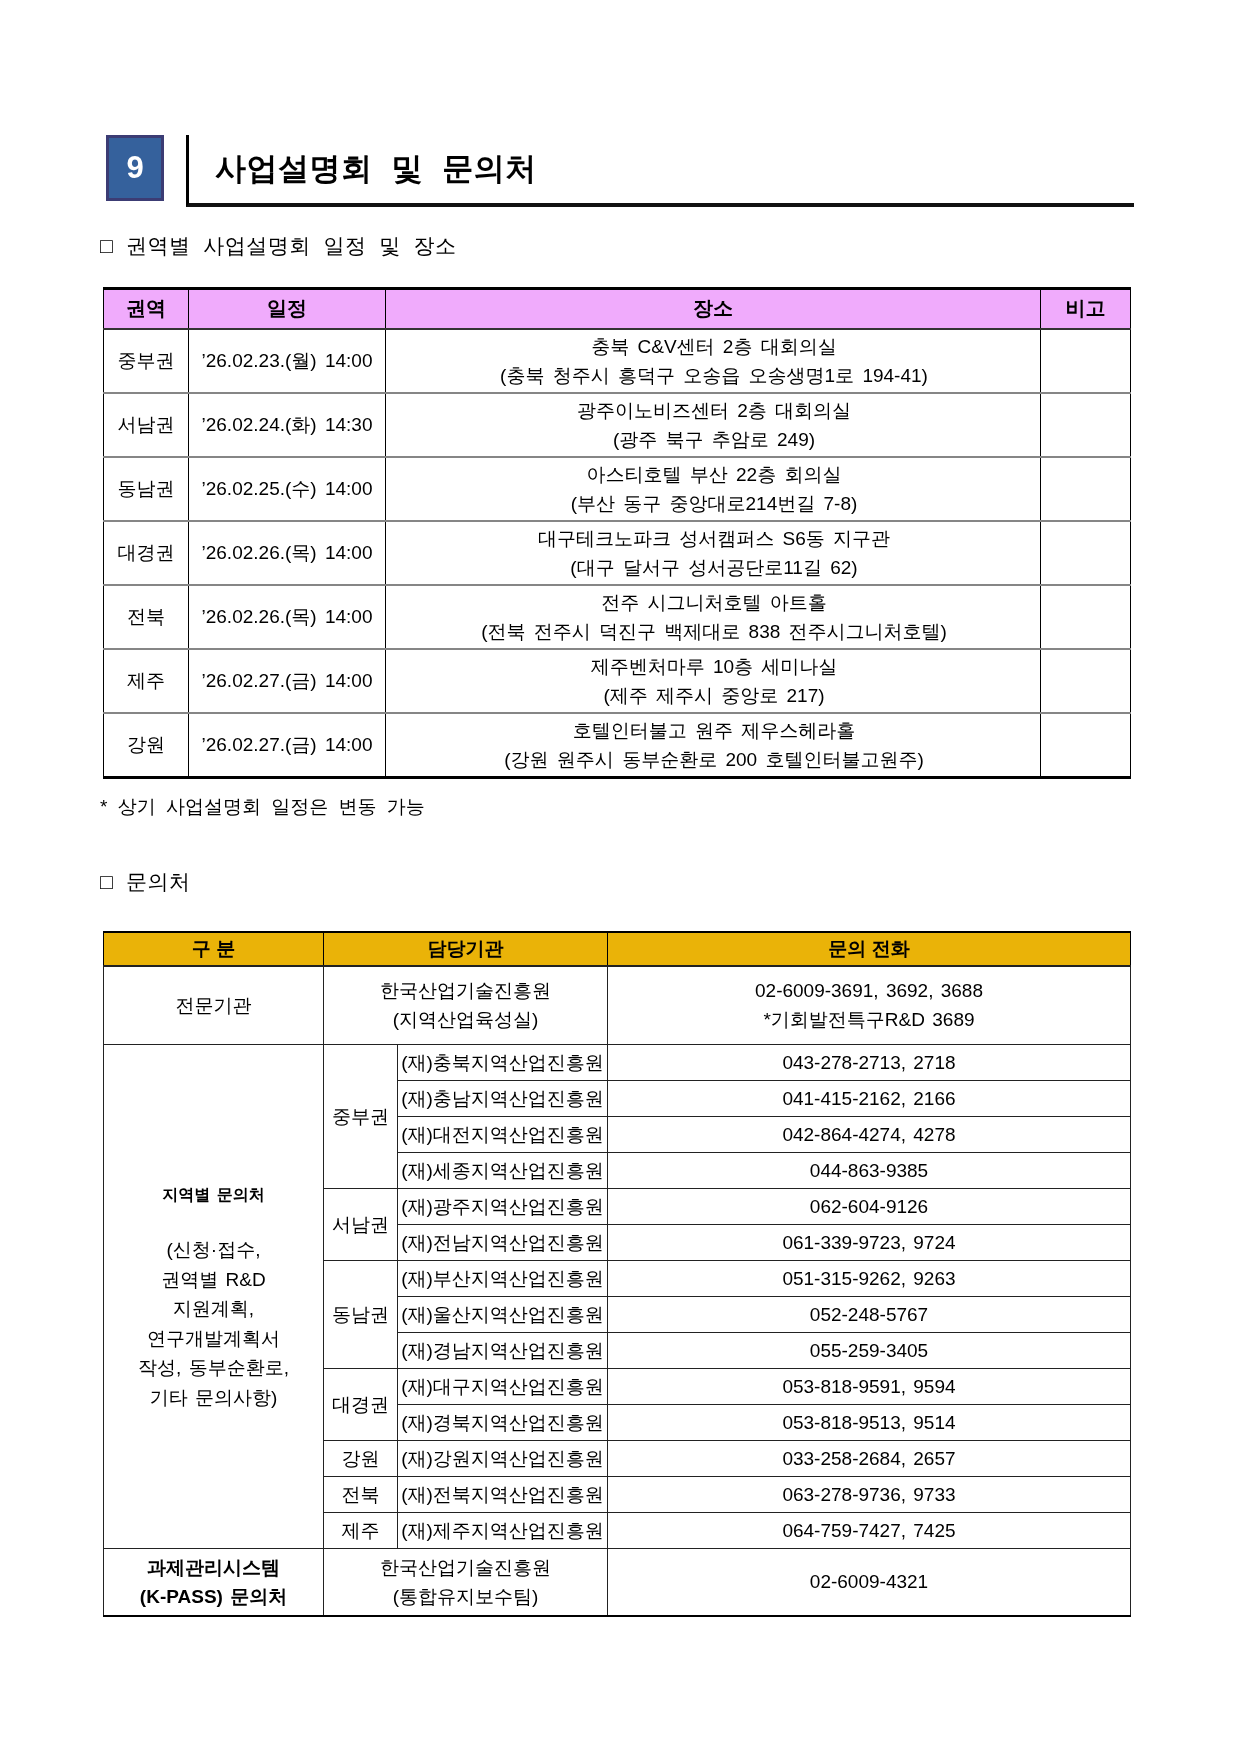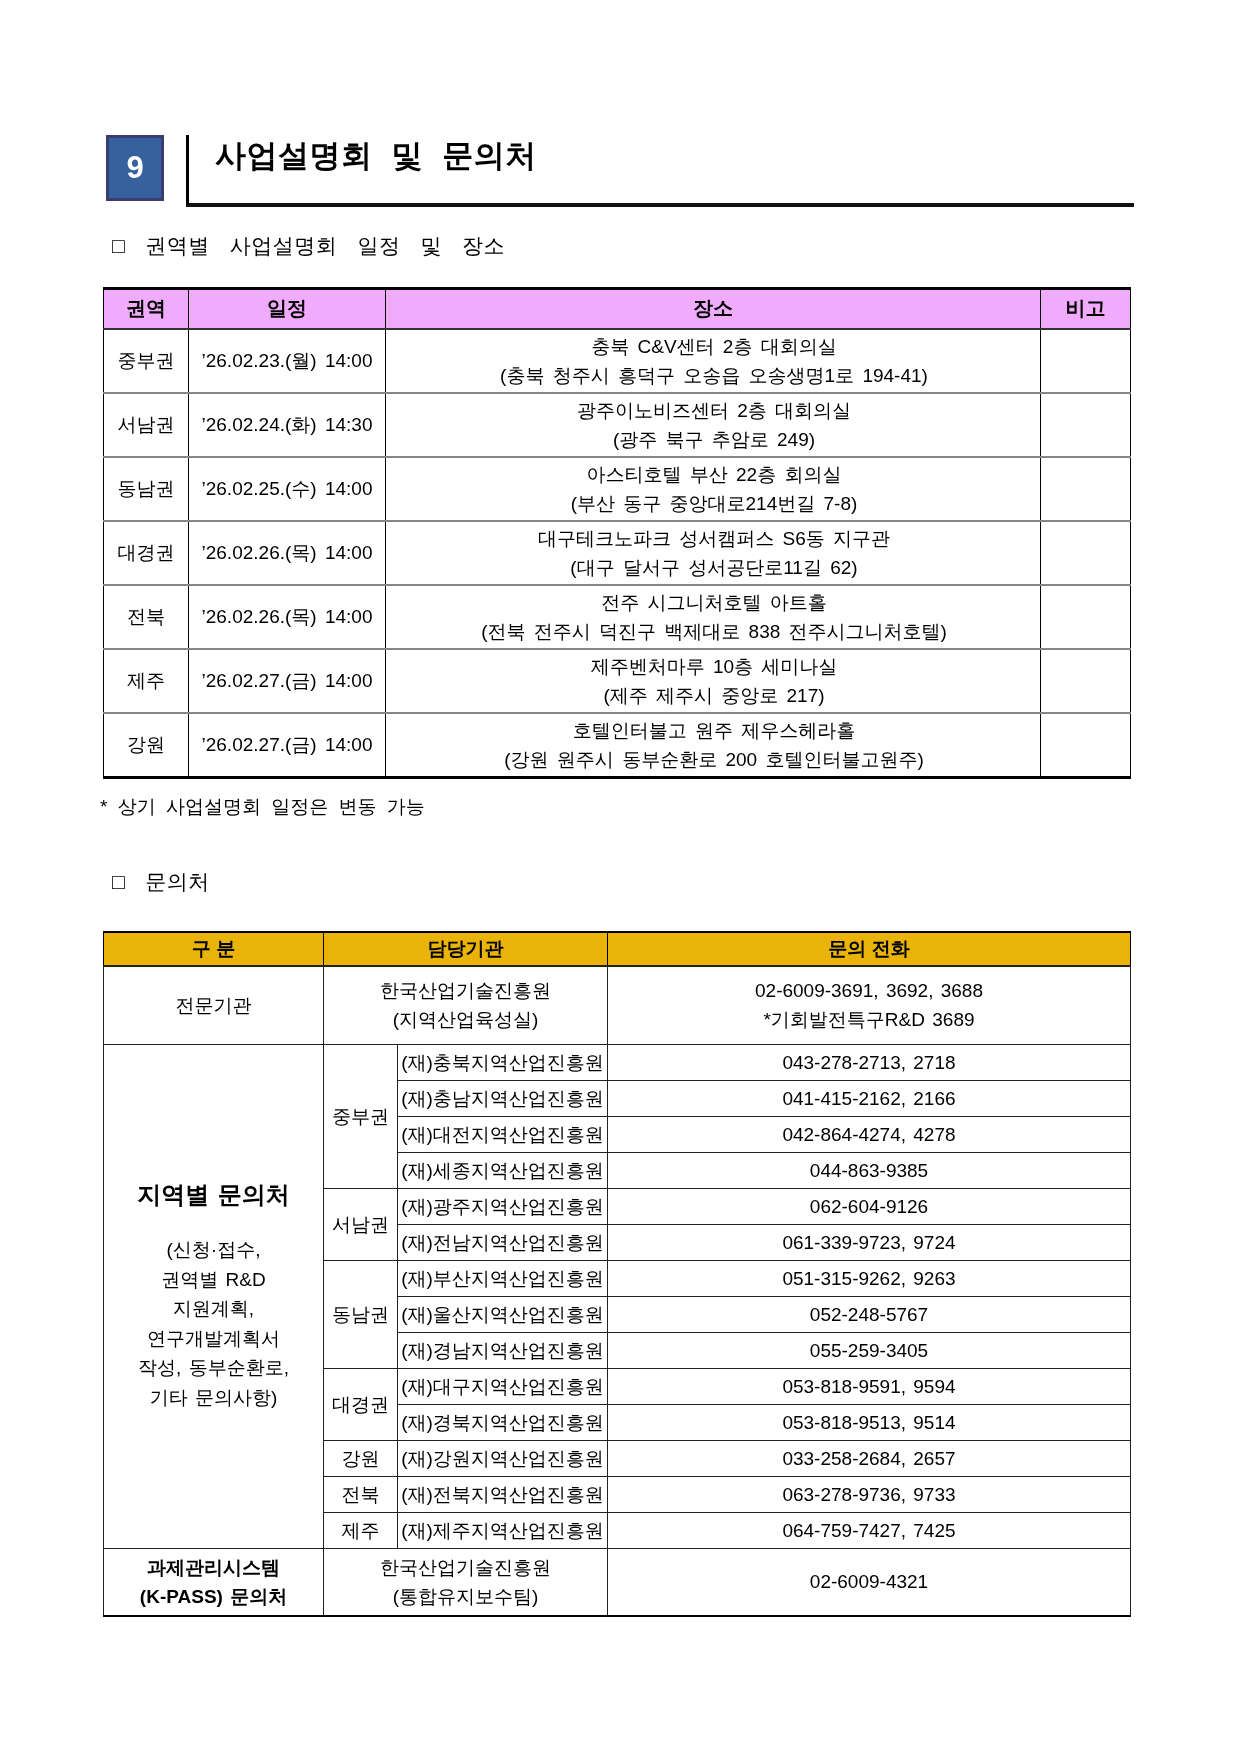--- a/index.html
+++ b/index.html
@@ -6,25 +6,25 @@
   body { width:1240px; height:1753px; font-family:"Liberation Sans","DejaVu Sans",sans-serif; color:#000; }
   .page { position:relative; width:1240px; height:1753px; background:#fff; overflow:hidden; }
 
   
   .header-block { position:absolute; left:106px; top:133px; width:1028px; height:76px; }
   .num-badge { position:absolute; left:0; top:2px; width:52px; height:60px; background:#35619c;
                border:3px solid #3c3c74; color:#fff; font-size:31px; font-weight:bold;
                display:flex; align-items:center; justify-content:center; }
   .title-wrap { position:absolute; left:80px; top:2px; right:0; height:72px;
                 border-left:3px solid #000; border-bottom:4px solid #111;
-                display:flex; padding-left:26px; box-sizing:border-box; }
+                display:flex; align-items:center; padding-left:26px; box-sizing:border-box; }
   .page-title { font-size:31px; font-weight:bold; letter-spacing:0.5px; word-spacing:10px; }
 
   
-  .sub-heading { position:absolute; left:112px; font-family:Liberation Mono, monospace;
+  .sub-heading { position:absolute; left:100px; font-family:Liberation Serif, serif;
                  font-size:21px; word-spacing:7px; letter-spacing:0.5px; }
   .h1 { top:232px; }
   .h2 { top:868px; }
   .footnote { position:absolute; left:100px; top:794px; font-size:19px; word-spacing:5px; }
 
   
   table { border-collapse:collapse; table-layout:fixed; }
   td, th { vertical-align:middle; overflow:hidden; }
 
   
@@ -46,21 +46,21 @@
             border-top:2.8px solid #000; border-bottom:2.8px solid #000;
             border-left:1.6px solid #000; border-right:1.6px solid #000; }
   .table2 th { background:#eab308; font-weight:bold; text-align:center;
                border:1.4px solid #000; border-bottom:2.4px solid #222; }
   .table2 td { border:1.4px solid #222; text-align:center; word-spacing:2px; line-height:29px; }
   .table2 .thead-row { height:34px; }
   .table2 .expert-row { height:78px; }
   .table2 .r-row { height:36px; }
   .table2 .kpass-row { height:68px; }
   .regional-info { padding:6px 2px; }
-  .regional-title { font-weight:bold; font-size:24px; margin-bottom:26px; }
+  .regional-title { font-weight:bold; font-size:16px; margin-bottom:26px; }
   .regional-desc div { line-height:29.5px; font-size:19px; }
   .bold { font-weight:bold; }
 
   
   .page-number { position:absolute; left:0; top:1668px; width:1240px; text-align:center;
                  font-family:"Liberation Serif","DejaVu Serif",serif; font-size:19px; word-spacing:6px; }
 </style>
 </head>
 <body>
 

